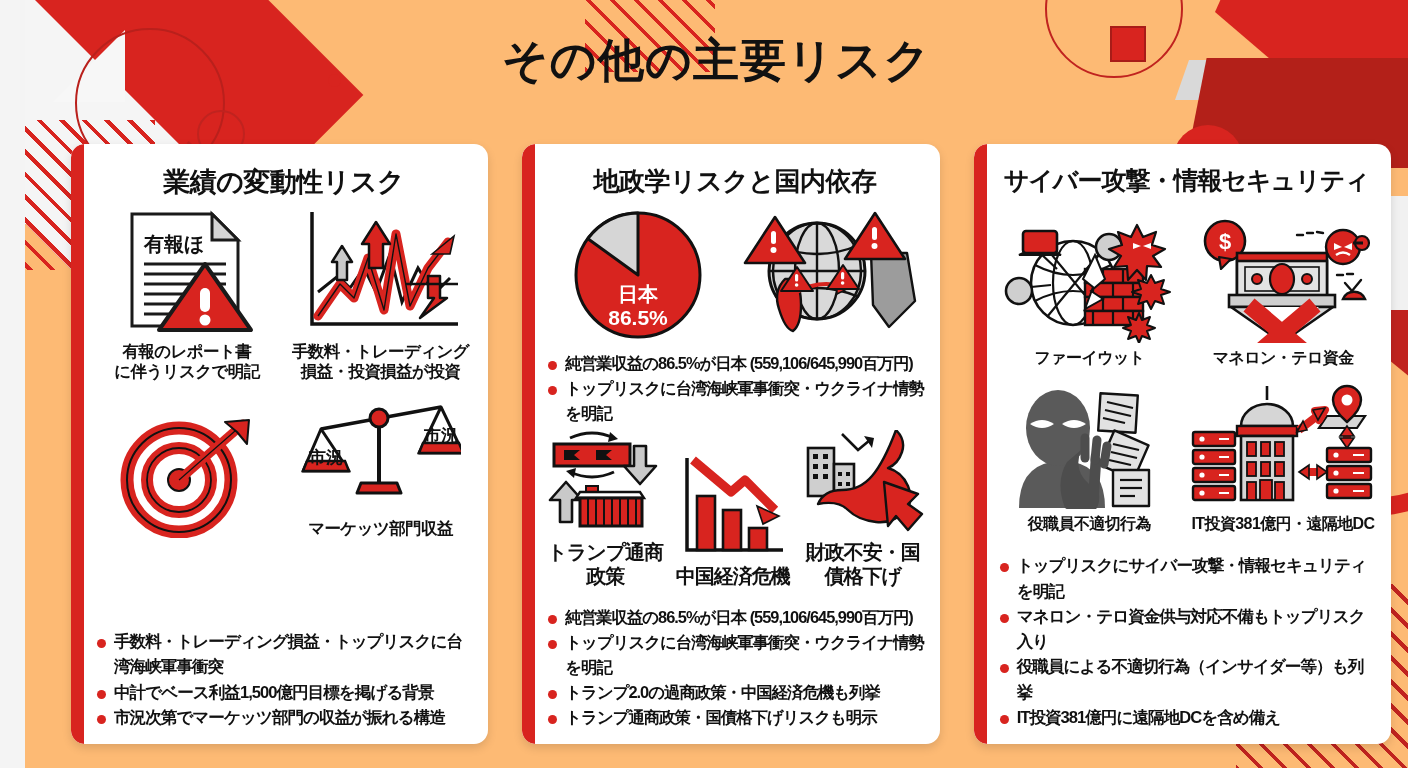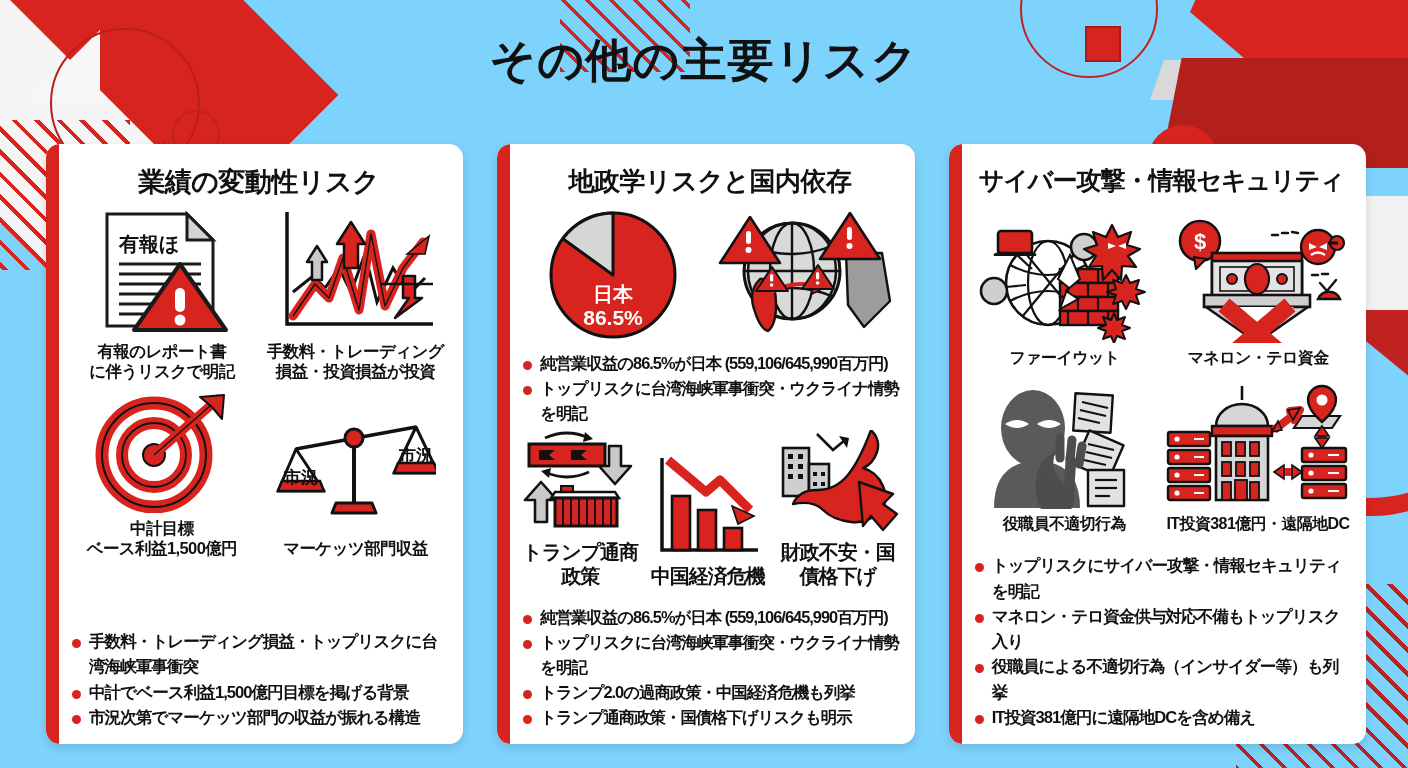--- a/index.html
+++ b/index.html
@@ -3,21 +3,21 @@
 <meta charset="utf-8">
 <title>その他の主要リスク</title>
 <style>
   html,body{margin:0;padding:0;}
   body{
     width:1408px;height:768px;overflow:hidden;position:relative;
     background:#f4f4f4;
     font-family:"Liberation Sans","DejaVu Sans",sans-serif;
     -webkit-font-smoothing:antialiased;
   }
-  .stage{position:absolute;inset:0;overflow:hidden;background:#7dd3fc;}
+  .stage{position:absolute;inset:0;overflow:hidden;background:#fdba74;margin-left:25px;}
 
   
   .deco{position:absolute;pointer-events:none;}
 
   .tl-wedge{
     left:-60px;top:-70px;width:330px;height:330px;
     background:#d8241f;
     transform:rotate(45deg);
   }
   .tl-wedge-mask{
@@ -225,22 +225,20 @@
               <circle cx="62" cy="62" r="52" fill="#fff" stroke="#d8241f" stroke-width="13"></circle>
               <circle cx="62" cy="62" r="52" fill="none" stroke="#111" stroke-width="2"></circle>
               <circle cx="62" cy="62" r="32" fill="#fff" stroke="#d8241f" stroke-width="12"></circle>
               <circle cx="62" cy="62" r="32" fill="none" stroke="#111" stroke-width="1.8"></circle>
               <circle cx="62" cy="62" r="11" fill="#d8241f" stroke="#111" stroke-width="2"></circle>
               <path d="M62 62 L126 6" stroke="#d8241f" stroke-width="9" stroke-linecap="round"></path>
               <path d="M62 62 L126 6" stroke="#111" stroke-width="1.2" fill="none"></path>
               <path d="M108 4 L132 2 L130 26 L120 14 Z" fill="#d8241f" stroke="#111" stroke-width="2" stroke-linejoin="round"></path>
             </svg>
           </div>
-          <div class="icon-label">中計目標
-ベース利益1,500億円</div>
         </div>
 
         <div class="icon-cell">
           <div class="icon-box">
             <svg width="160" height="120" viewBox="0 0 160 120">
               <line x1="78" y1="22" x2="78" y2="98" stroke="#111" stroke-width="4"></line>
               <path d="M78 100 h-22 l4 -10 h36 l4 10 z" fill="#d8241f" stroke="#111" stroke-width="3" stroke-linejoin="round"></path>
               <line x1="20" y1="36" x2="140" y2="14" stroke="#111" stroke-width="3.5"></line>
               <circle cx="78" cy="25" r="9" fill="#d8241f" stroke="#111" stroke-width="3"></circle>
               <path d="M20 36 L2 78 H48 Z" fill="#fff" stroke="#111" stroke-width="3" stroke-linejoin="round"></path>

